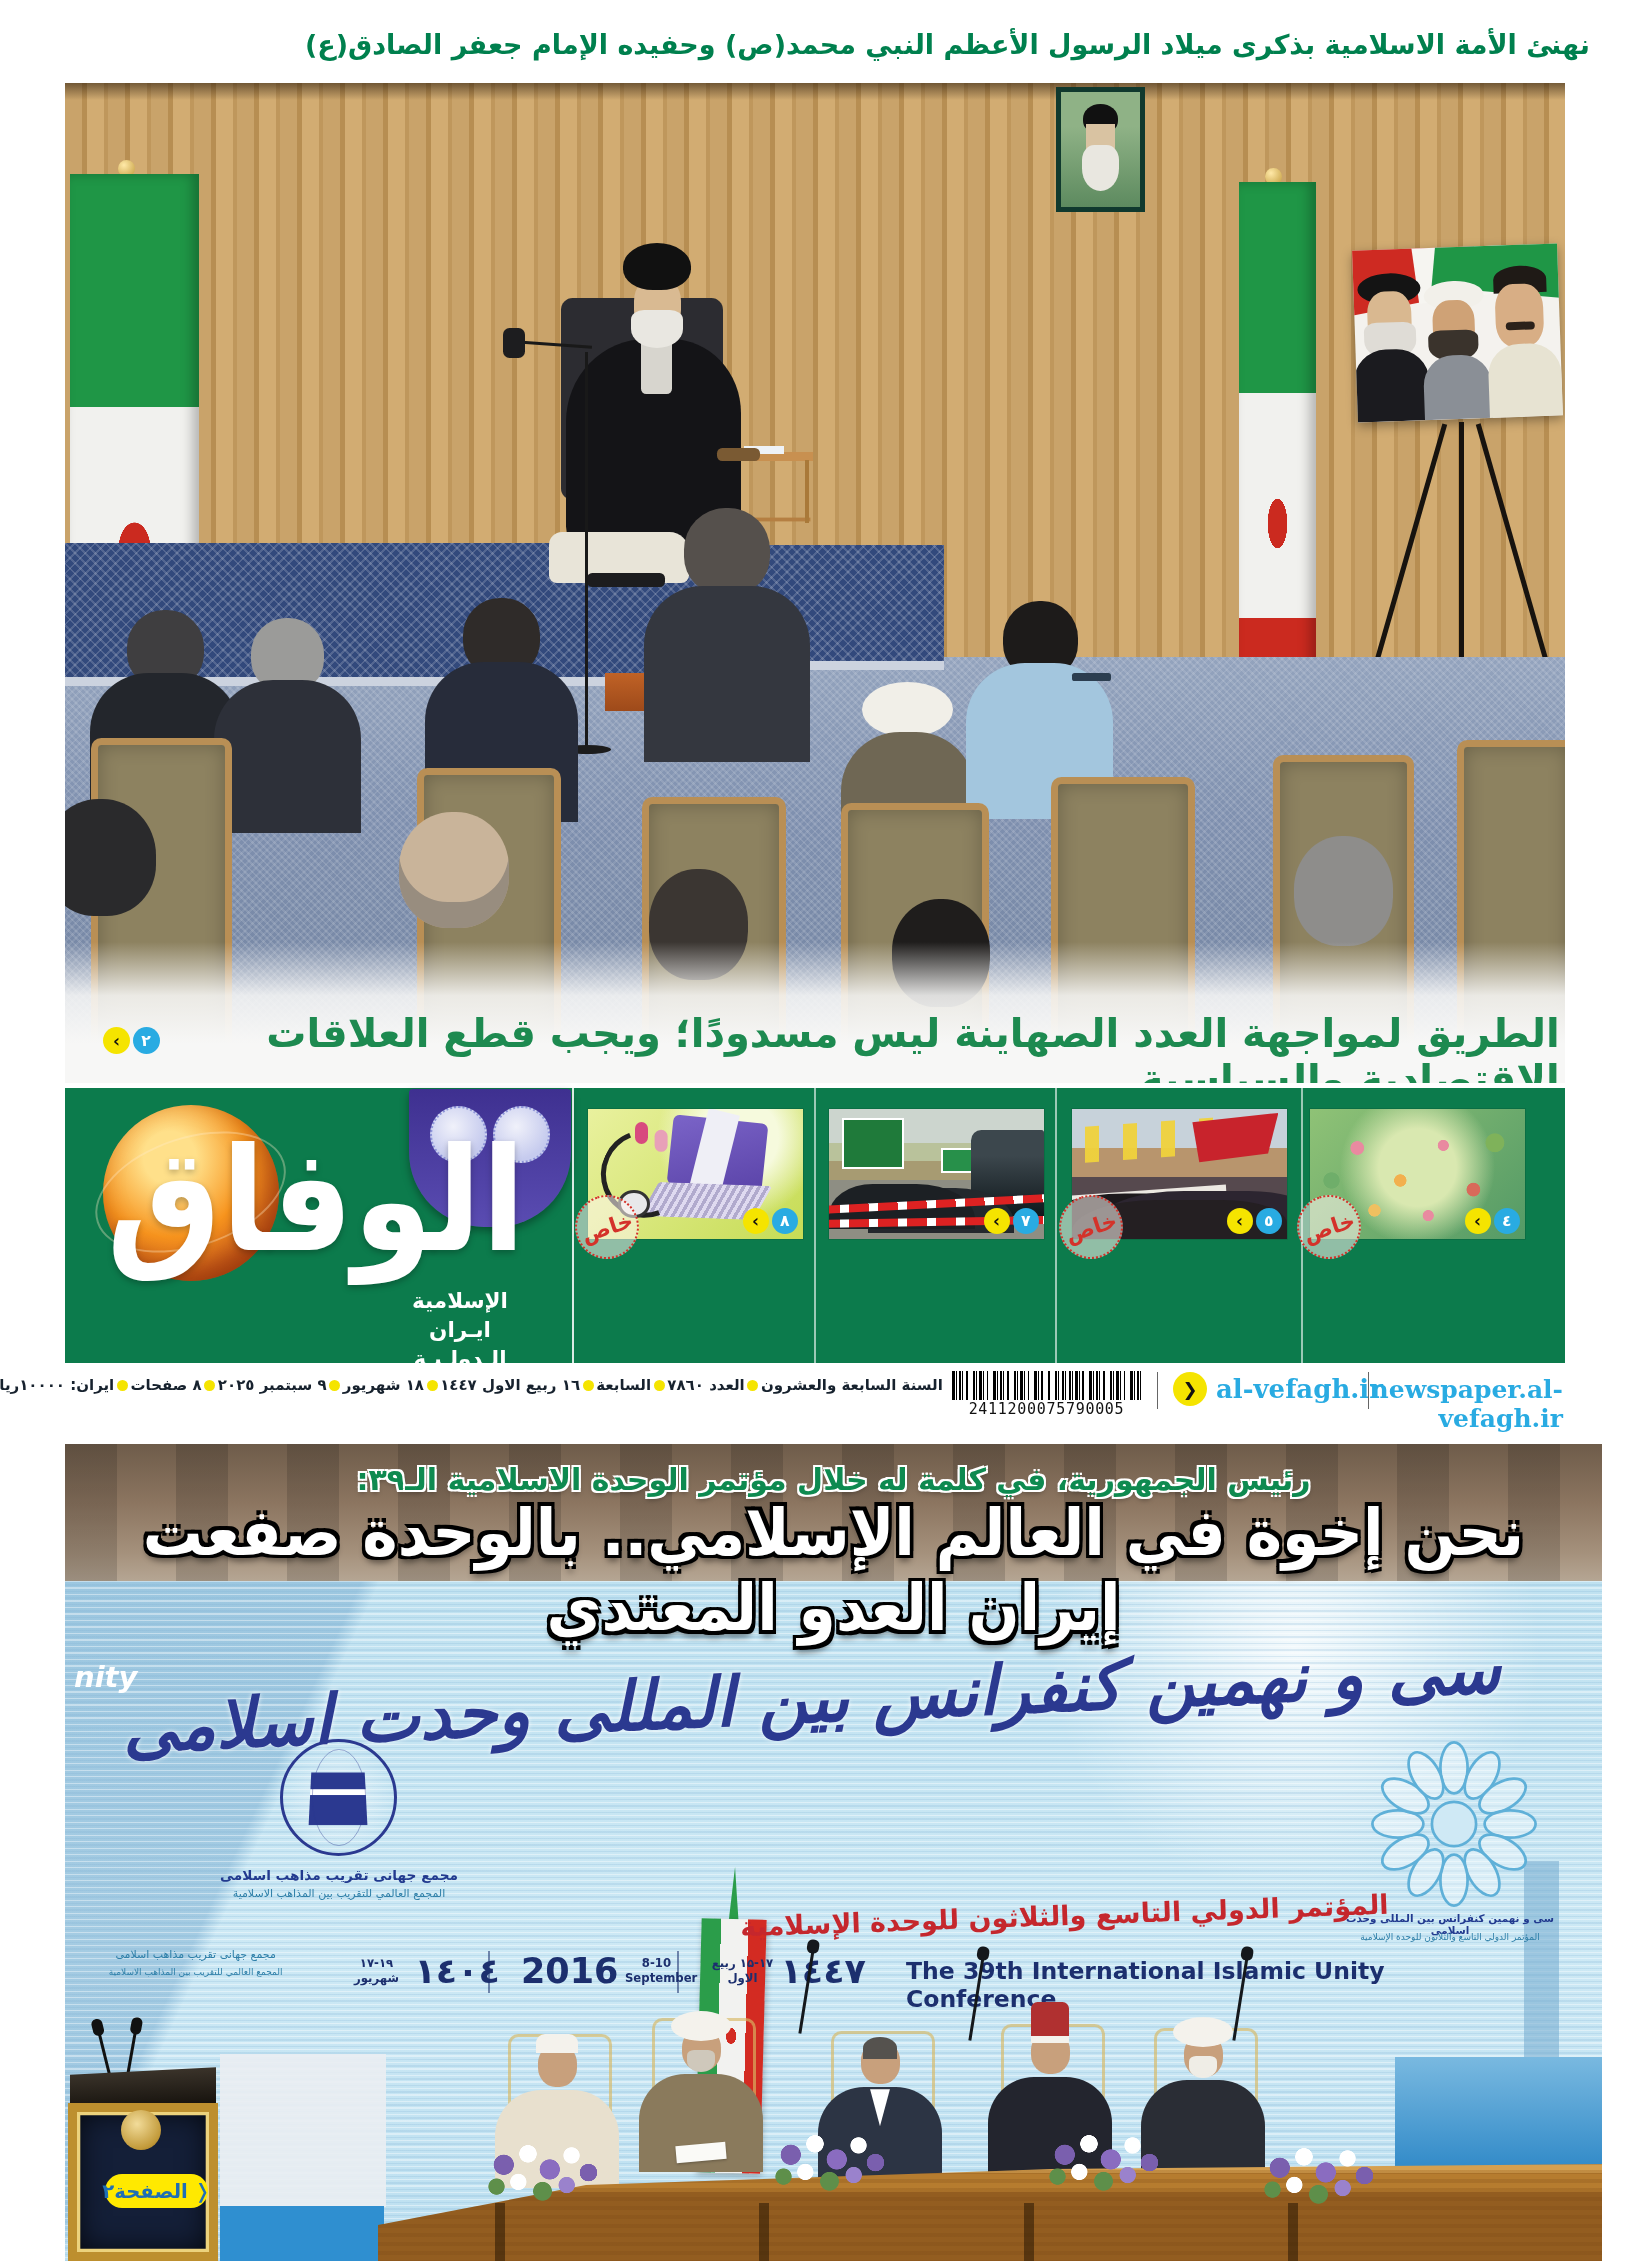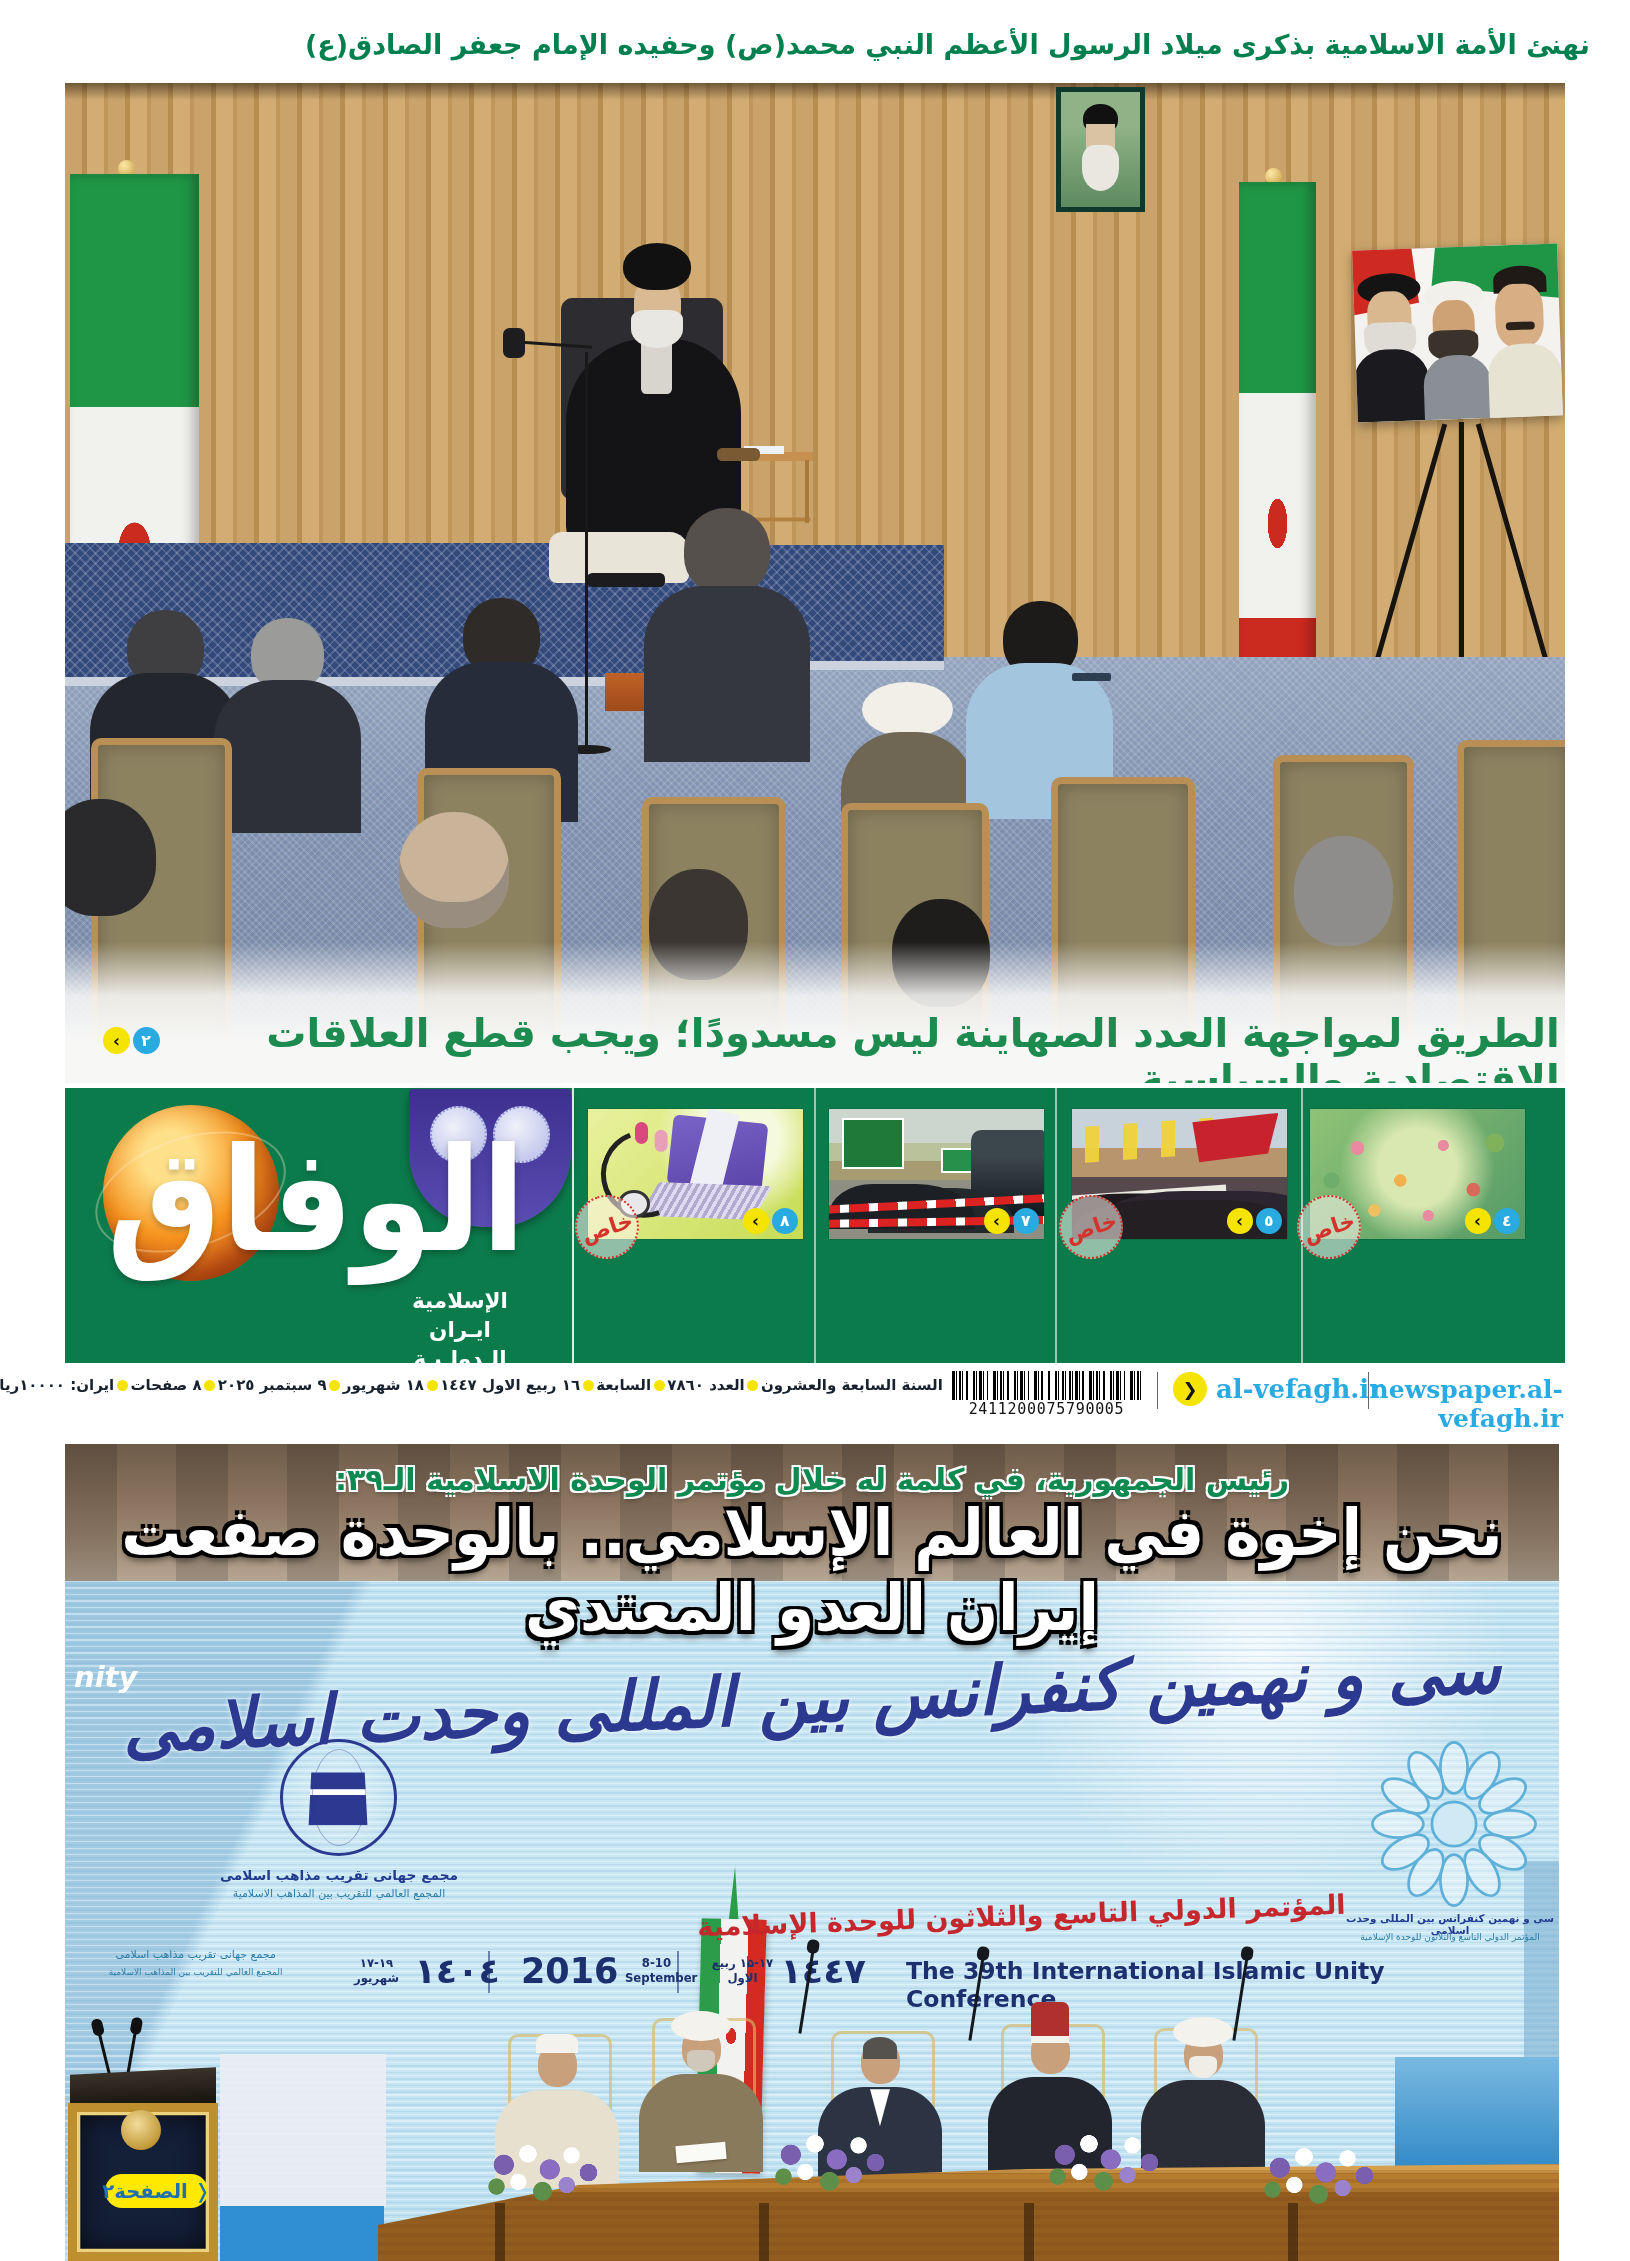--- a/index.html
+++ b/index.html
@@ -133,21 +133,21 @@
   .bars{position:absolute;left:887px;top:7.8px;width:189px;height:29px;background:
     repeating-linear-gradient(90deg,#000 0 2.6px,#fff 2.6px 3.9px,#000 3.9px 4.6px,#fff 4.6px 7.2px,#000 7.2px 9px,#fff 9px 10.4px,#000 10.4px 11px,#fff 11px 13.7px);}
   .digits{position:absolute;left:887px;top:37px;width:189px;text-align:center;font-size:15px;letter-spacing:0.7px;color:#111;font-family:"DejaVu Sans Mono","Liberation Mono",monospace;}
   .vdiv{position:absolute;top:9px;width:1.3px;height:37px;background:#666;}
   .site-short{position:absolute;left:1108px;top:9px;display:flex;align-items:center;gap:9px;direction:ltr;}
   .site-short .circ{width:34px;height:34px;font-size:18px;}
   .url{font-size:26px;font-weight:bold;color:#29abe2;font-family:"DejaVu Serif","Liberation Serif",serif;}
   .site-long{position:absolute;left:1317px;top:11.7px;width:181px;text-align:right;}
   .site-long .url{font-size:25px;}
   
-  #photo2{position:absolute;left:65px;top:1444px;width:1494px;height:817px;overflow:hidden;background:#c2e4f2;}
+  #photo2{position:absolute;left:65px;top:1444px;width:1494px;height:817px;overflow:hidden;background:#c2e4f2;padding-left:43px;}
   .p2-blur{position:absolute;left:0;right:0;top:0;height:140px;background:
     repeating-linear-gradient(90deg,rgba(0,0,0,.14) 0 52px,transparent 52px 111px),
     linear-gradient(180deg,#6e5c4a 0%,#8c7560 42%,#a5917c 78%,#b7a896 100%);}
   .p2-kicker{position:absolute;left:0;width:100%;top:18px;text-align:center;font-size:30px;font-weight:bold;color:#0e8a50;direction:rtl;z-index:6;
     text-shadow:-2px -2px 0 #fff,2px -2px 0 #fff,-2px 2px 0 #fff,2px 2px 0 #fff,0 3.3px 5.2px rgba(0,0,0,.35);}
   .p2-headline{position:absolute;left:0;width:100%;top:56px;text-align:center;font-size:60px;font-weight:800;color:#fff;direction:rtl;z-index:6;transform:scaleY(1.08);
     text-shadow:-3.3px -3.3px 0 #000,3.3px -3.3px 0 #000,-3.3px 3.3px 0 #000,3.3px 3.3px 0 #000,0 5.9px 6.5px rgba(0,0,0,.45);}
   .banner{position:absolute;left:0;right:0;top:137px;bottom:0;background:
     radial-gradient(circle 352px at 80% 10%,rgba(255,255,255,.8),rgba(255,255,255,0) 70%),
     linear-gradient(115deg,rgba(105,160,200,.4) 0 16%,rgba(105,160,200,0) 17%),

